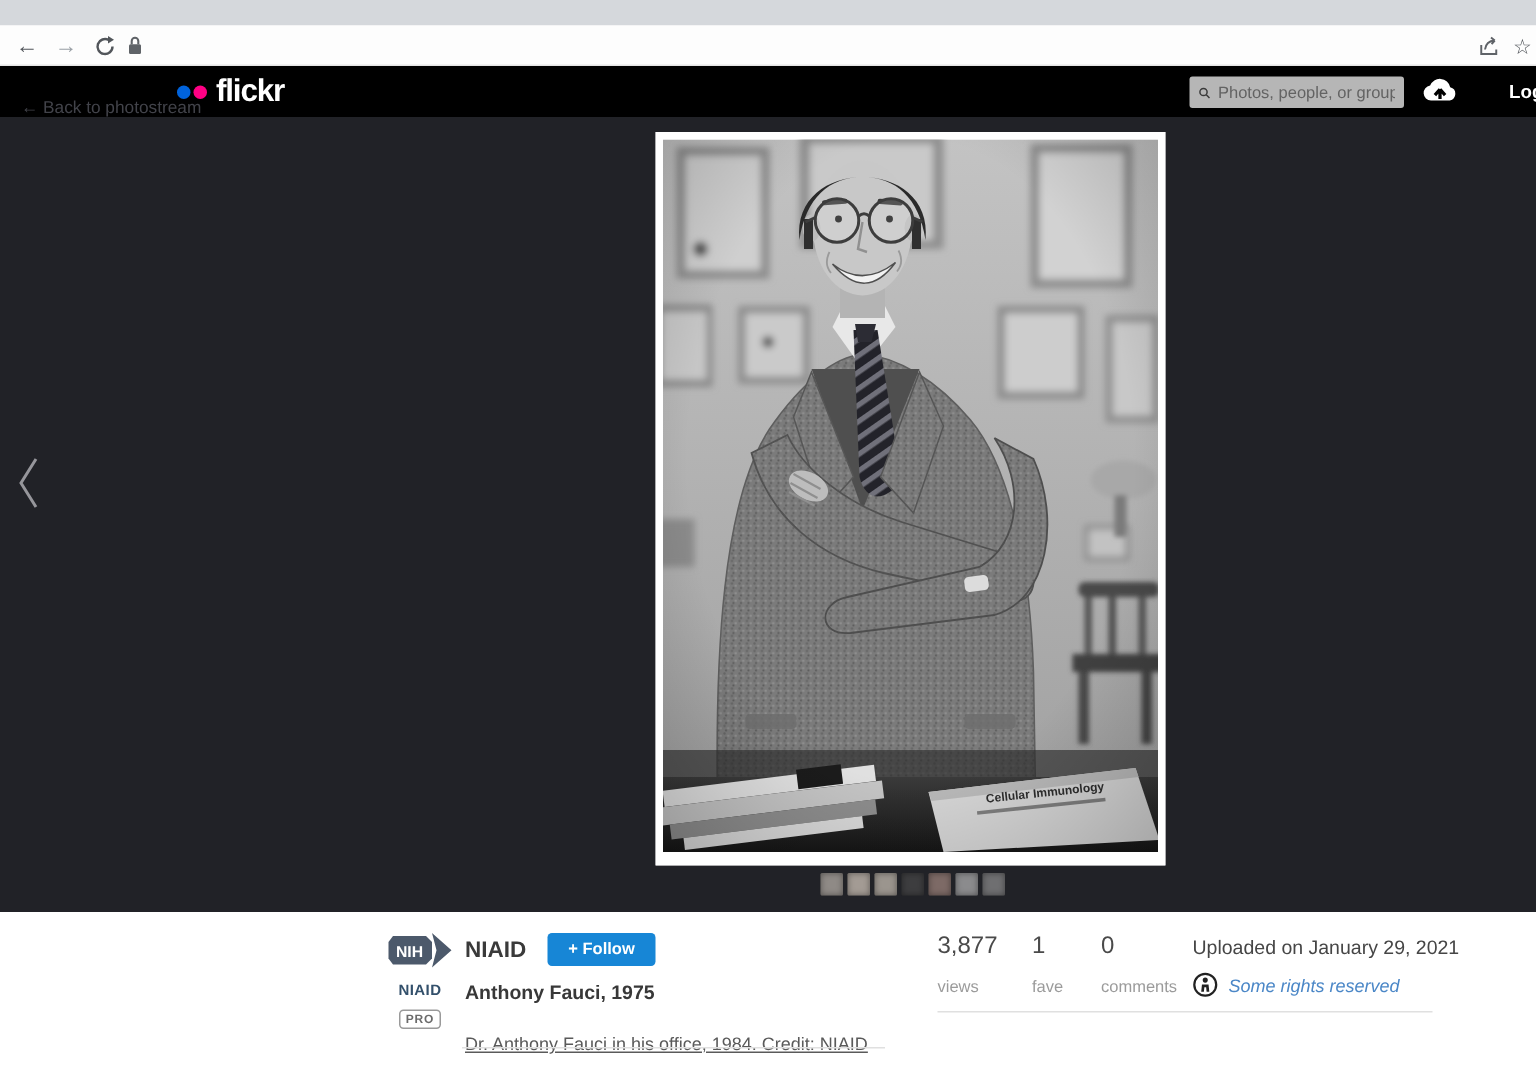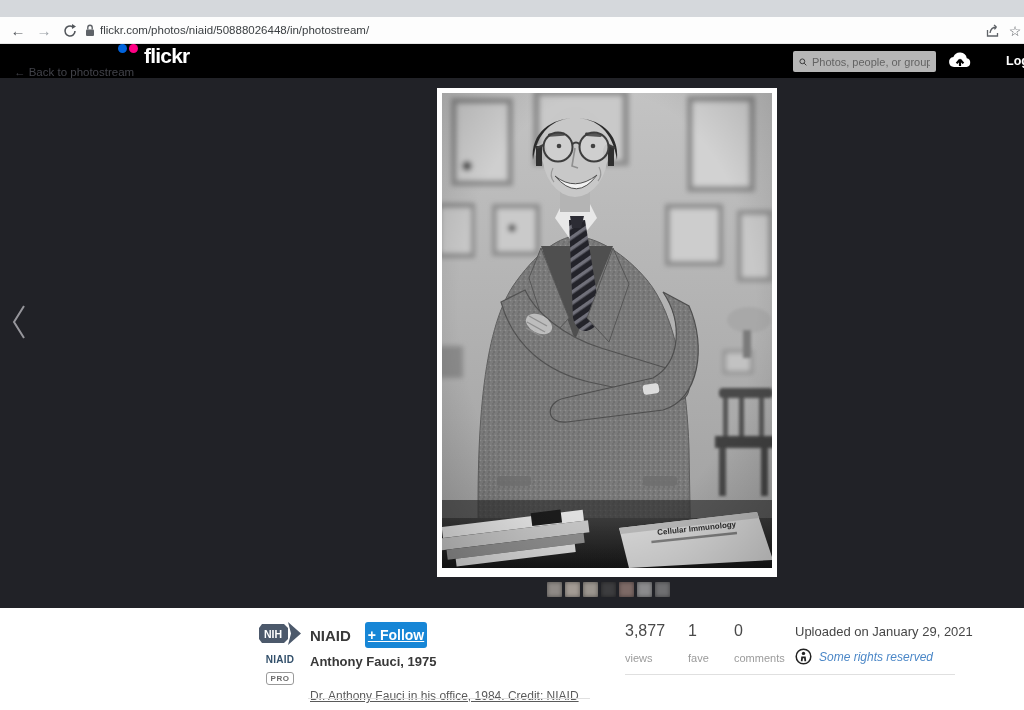--- a/index.html
+++ b/index.html
@@ -13,21 +13,21 @@
   .tb-back { left:6px; width:24px; }
   .tb-fwd { left:32px; width:24px; color:#9aa0a6; }
   .tb-reload { left:58px; width:24px; }
   .tb-lock { left:82px; width:16px; }
   .urltext { position:absolute; left:100px; top:0; height:27px; line-height:27px; font-size:11.5px; color:#3c4043; }
   .tb-share { left:982px; width:22px; }
   .tb-star { left:1005px; width:20px; font-size:14px; }
 
   
   .fheader { position:absolute; left:0; top:44px; width:1024px; height:34px; background:#000; }
-  .logo { position:absolute; left:118px; top:0; height:34px; display:flex; }
+  .logo { position:absolute; left:118px; top:0; height:34px; display:flex; align-items:center; }
   .dot { width:9px; height:9px; border-radius:50%; display:inline-block; }
   .logo-text { color:#fff; font-size:21px; font-weight:800; letter-spacing:-0.8px; margin-left:6px; }
   .fnav { position:absolute; left:205px; top:0; height:34px; display:flex; align-items:center; gap:28px; }
   .fnav span { color:#fff; font-size:12.5px; font-weight:600; cursor:pointer; }
   .searchbox { position:absolute; left:793px; top:7px; width:143px; height:21px; background:#b6b6b6; border-radius:2px; display:flex; align-items:center; padding:0 6px; }
   .searchbox input { border:none; outline:none; background:transparent; font-size:11px; color:#333; width:118px; font-family:"Liberation Sans",sans-serif; }
   .searchbox input::placeholder { color:#636363; }
   .cloud { position:absolute; left:947px; top:6px; }
   .login { position:absolute; left:1006px; top:0; height:34px; line-height:34px; color:#fff; font-size:12.5px; font-weight:600; }
 
@@ -39,21 +39,21 @@
   .filmstrip { position:absolute; left:547px; top:504px; display:flex; gap:3px; }
   .thumb { width:15px; height:15px; border-radius:1px; box-shadow:inset 0 0 4px rgba(0,0,0,.45); cursor:pointer; }
 
   
   .infobar { position:absolute; left:0; top:608px; width:1024px; height:102px; background:#fff; }
   .avatarcol { position:absolute; left:256px; top:14px; width:48px; text-align:center; }
   .nihlabel { font-size:10px; font-weight:700; color:#33506b; margin-top:1px; letter-spacing:.3px; }
   .probadge { display:inline-block; margin-top:7px; font-size:8px; font-weight:700; color:#6b6b6b; border:1.5px solid #9a9a9a; border-radius:3px; padding:1px 4px; letter-spacing:.5px; }
   .ownerrow { position:absolute; left:310px; top:14px; display:flex; align-items:center; gap:14px; }
   .ownername { font-size:15px; font-weight:600; color:#3a3a3a; }
-  .followbtn { background:#1786d6; color:#fff; font-size:14px; font-weight:600; border:none; border-radius:3px; padding:5px 3px; cursor:pointer; font-family:"Liberation Sans",sans-serif;text-decoration:underline; }
+  .followbtn { background:#1786d6; color:#fff; font-size:11px; font-weight:600; border:none; border-radius:3px; padding:5px 14px; cursor:pointer; font-family:"Liberation Sans",sans-serif; }
   .phototitle { position:absolute; left:310px; top:46px; font-size:13px; font-weight:700; color:#383838; }
   .photodesc { position:absolute; left:310px; top:81px; font-size:12px; color:#5a5a5a;text-decoration:underline; }
   .divider-left { position:absolute; left:308px; top:90px; width:282px; height:1px; background:#e0e0e0; }
   .stat { position:absolute; top:14px; }
   .statnum { font-size:16px; color:#4a4a4a; }
   .statlabel { font-size:11px; color:#9b9b9b; margin-top:12px; }
   .stat1 { left:625px; } .stat2 { left:688px; } .stat3 { left:734px; }
   .uploaded { position:absolute; left:795px; top:16px; font-size:13px; color:#464646; }
   .rightsrow { position:absolute; left:795px; top:40px; display:flex; align-items:center; gap:7px; }
   .rightslink { font-size:12px; color:#4b87c7; cursor:pointer;font-style:italic; }
@@ -73,21 +73,20 @@
         <path d="M12 7 A5 5 0 1 1 9.5 2.7" fill="none" stroke="#52565b" stroke-width="1.6"></path>
         <path d="M9 0 L13 2.5 L9 5 Z" fill="#52565b"></path>
       </svg>
     </div>
     <div class="tb-icon tb-lock">
       <svg width="10" height="13" viewBox="0 0 10 13">
         <rect x="1" y="5.5" width="8" height="6.5" rx="1" fill="#5f6368"></rect>
         <path d="M2.8 5.5 V3.4 a2.2 2.2 0 0 1 4.4 0 V5.5" fill="none" stroke="#5f6368" stroke-width="1.4"></path>
       </svg>
     </div>
-    <span class="urltext">flickr.com/photos/niaid/50888026448/in/photostream/</span>
     <div class="tb-icon tb-share">
       <svg width="15" height="14" viewBox="0 0 15 14">
         <path d="M1.5 6 V12 H11.5 V9" fill="none" stroke="#5f6368" stroke-width="1.3"></path>
         <path d="M4 9 C4.5 5 7 3.2 10.5 3 M10.5 3 L8 1 M10.5 3 L8.4 5.4" fill="none" stroke="#5f6368" stroke-width="1.3"></path>
       </svg>
     </div>
     <div class="tb-icon tb-star">☆</div>
   </div>
 
   <div class="fheader">

